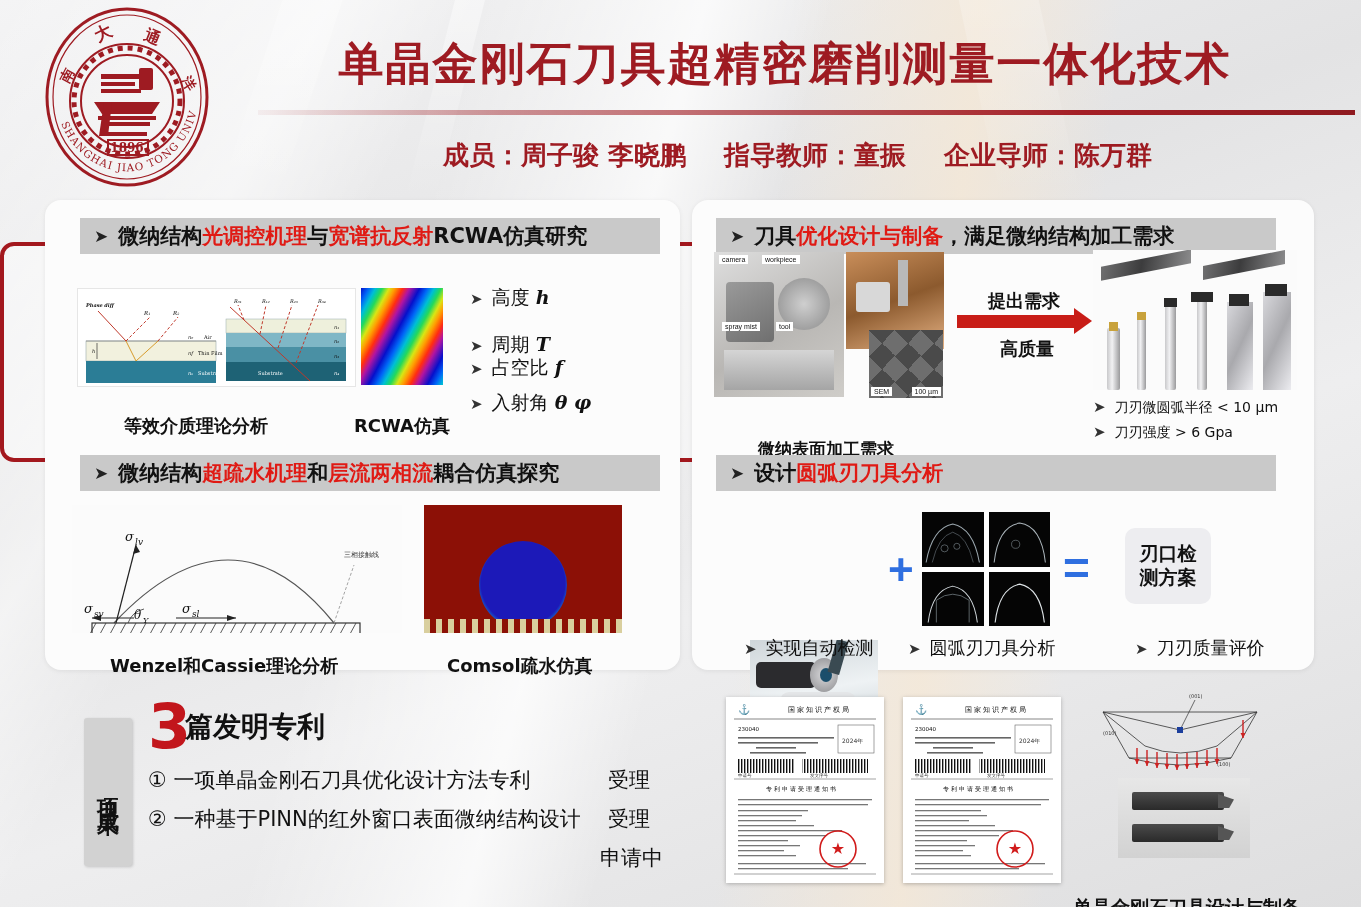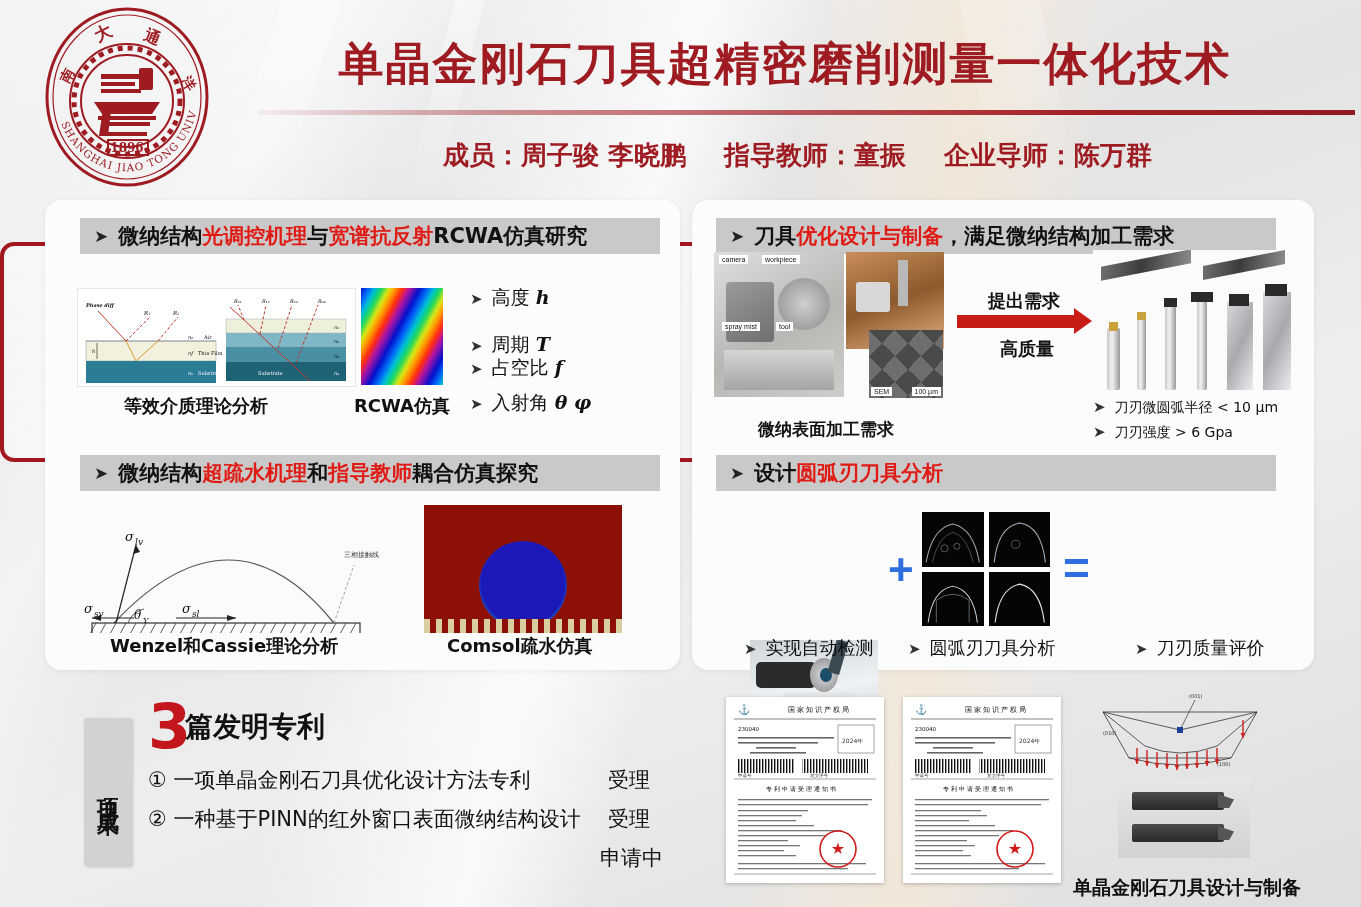--- a/index.html
+++ b/index.html
@@ -41,21 +41,21 @@
   .panel-right{left:692px;top:200px;width:622px;height:470px;}
   .panel-bottom{left:40px;top:680px;width:1278px;height:212px;border:4px solid #a3181e;border-radius:14px;
      background:rgba(252,252,252,0.55);}
   .secbar{position:absolute;background:#c9c9c9;display:flex;align-items:center;
      font-size:21px;font-weight:bold;color:#111;white-space:nowrap;
      font-family:"DejaVu Sans","Liberation Sans",sans-serif;}
   .secbar .arw{margin:0 10px 0 14px;font-size:17px;color:#222;}
   .red{color:#e01a14;}
   
   .cap{position:absolute;font-size:18px;font-weight:bold;color:#111;white-space:nowrap;
-    font-family:"DejaVu Sans","Liberation Sans",sans-serif;}
+    font-family:"DejaVu Sans","Liberation Sans",sans-serif;margin-top:20px;}
   .bul{position:absolute;font-size:19px;color:#111;white-space:nowrap;
     font-family:"DejaVu Sans","Liberation Sans",sans-serif;}
   .bul .arw{color:#333;margin-right:9px;font-size:15px;}
   .itx{font-style:italic;font-weight:bold;font-family:"DejaVu Serif","Liberation Serif",serif;}
   
   .fig{position:absolute;overflow:hidden;background:#fff;}
   
   .rcwa{background:
      repeating-linear-gradient(118deg,#0a12a8 0px,#1164d8 7px,#17b7c9 13px,#3fd06a 19px,#d8e23a 25px,#f29320 31px,#e0351f 37px,#9b1d8e 43px,#0a12a8 52px);
      filter:saturate(1.25);}
@@ -243,21 +243,21 @@
   <div class="bul" style="left:470px;top:390px;">
     <span class="arw">➤</span><span>入射角</span>
     <span class="itx">θ φ</span>
   </div>
 
   <div class="secbar" style="left:80px;top:455px;width:580px;height:36px;">
     <span class="arw">➤</span>
     <span>微纳结构</span>
     <span class="red">超疏水机理</span>
     <span>和</span>
-    <span class="red">指导教师</span>
+    <span class="red">层流两相流</span>
     <span>耦合仿真探究</span>
   </div>
 
   <div class="wet" style="left:72px;top:505px;width:330px;height:128px;">
     <svg width="330" height="128" viewBox="0 0 330 128">
       <path d="M42 118 Q160 -8 262 118" fill="none" stroke="#555" stroke-width="1.2"></path>
       <rect x="20" y="118" width="268" height="11" fill="none" stroke="#333" stroke-width="1.2"></rect>
       <g stroke="#333" stroke-width=".8">
         <line x1="20" y1="129" x2="288" y2="129"></line>
         <line x1="24" y1="118" x2="18" y2="129"></line>
@@ -418,20 +418,26 @@
     <div class="edge">
       <svg width="100%" height="100%" viewBox="0 0 60 54" preserveAspectRatio="none">
         <path d="M6 50 Q10 16 30 12 Q50 16 54 50" fill="none" stroke="#dde3e6" stroke-width="1.1"></path>
       </svg>
     </div>
   </div>
 
   <div class="plus" style="left:888px;top:548px;font-size:44px;line-height:1;">+</div>
   <div class="eqs" style="left:1063px;top:545px;font-size:46px;line-height:1;">=</div>
 
+  <div class="resbox" style="left:1125px;top:528px;width:86px;height:76px;">
+    <div>
+      <div>刃口检</div>
+      <div>测方案</div>
+    </div>
+  </div>
 
   <div class="bul" style="left:744px;top:636px;font-size:18px;">
     <span class="arw">➤</span><span>实现自动检测</span>
   </div>
   <div class="bul" style="left:908px;top:636px;font-size:18px;">
     <span class="arw">➤</span><span>圆弧刃刀具分析</span>
   </div>
   <div class="bul" style="left:1135px;top:636px;font-size:18px;">
     <span class="arw">➤</span><span>刀刃质量评价</span>
   </div>

